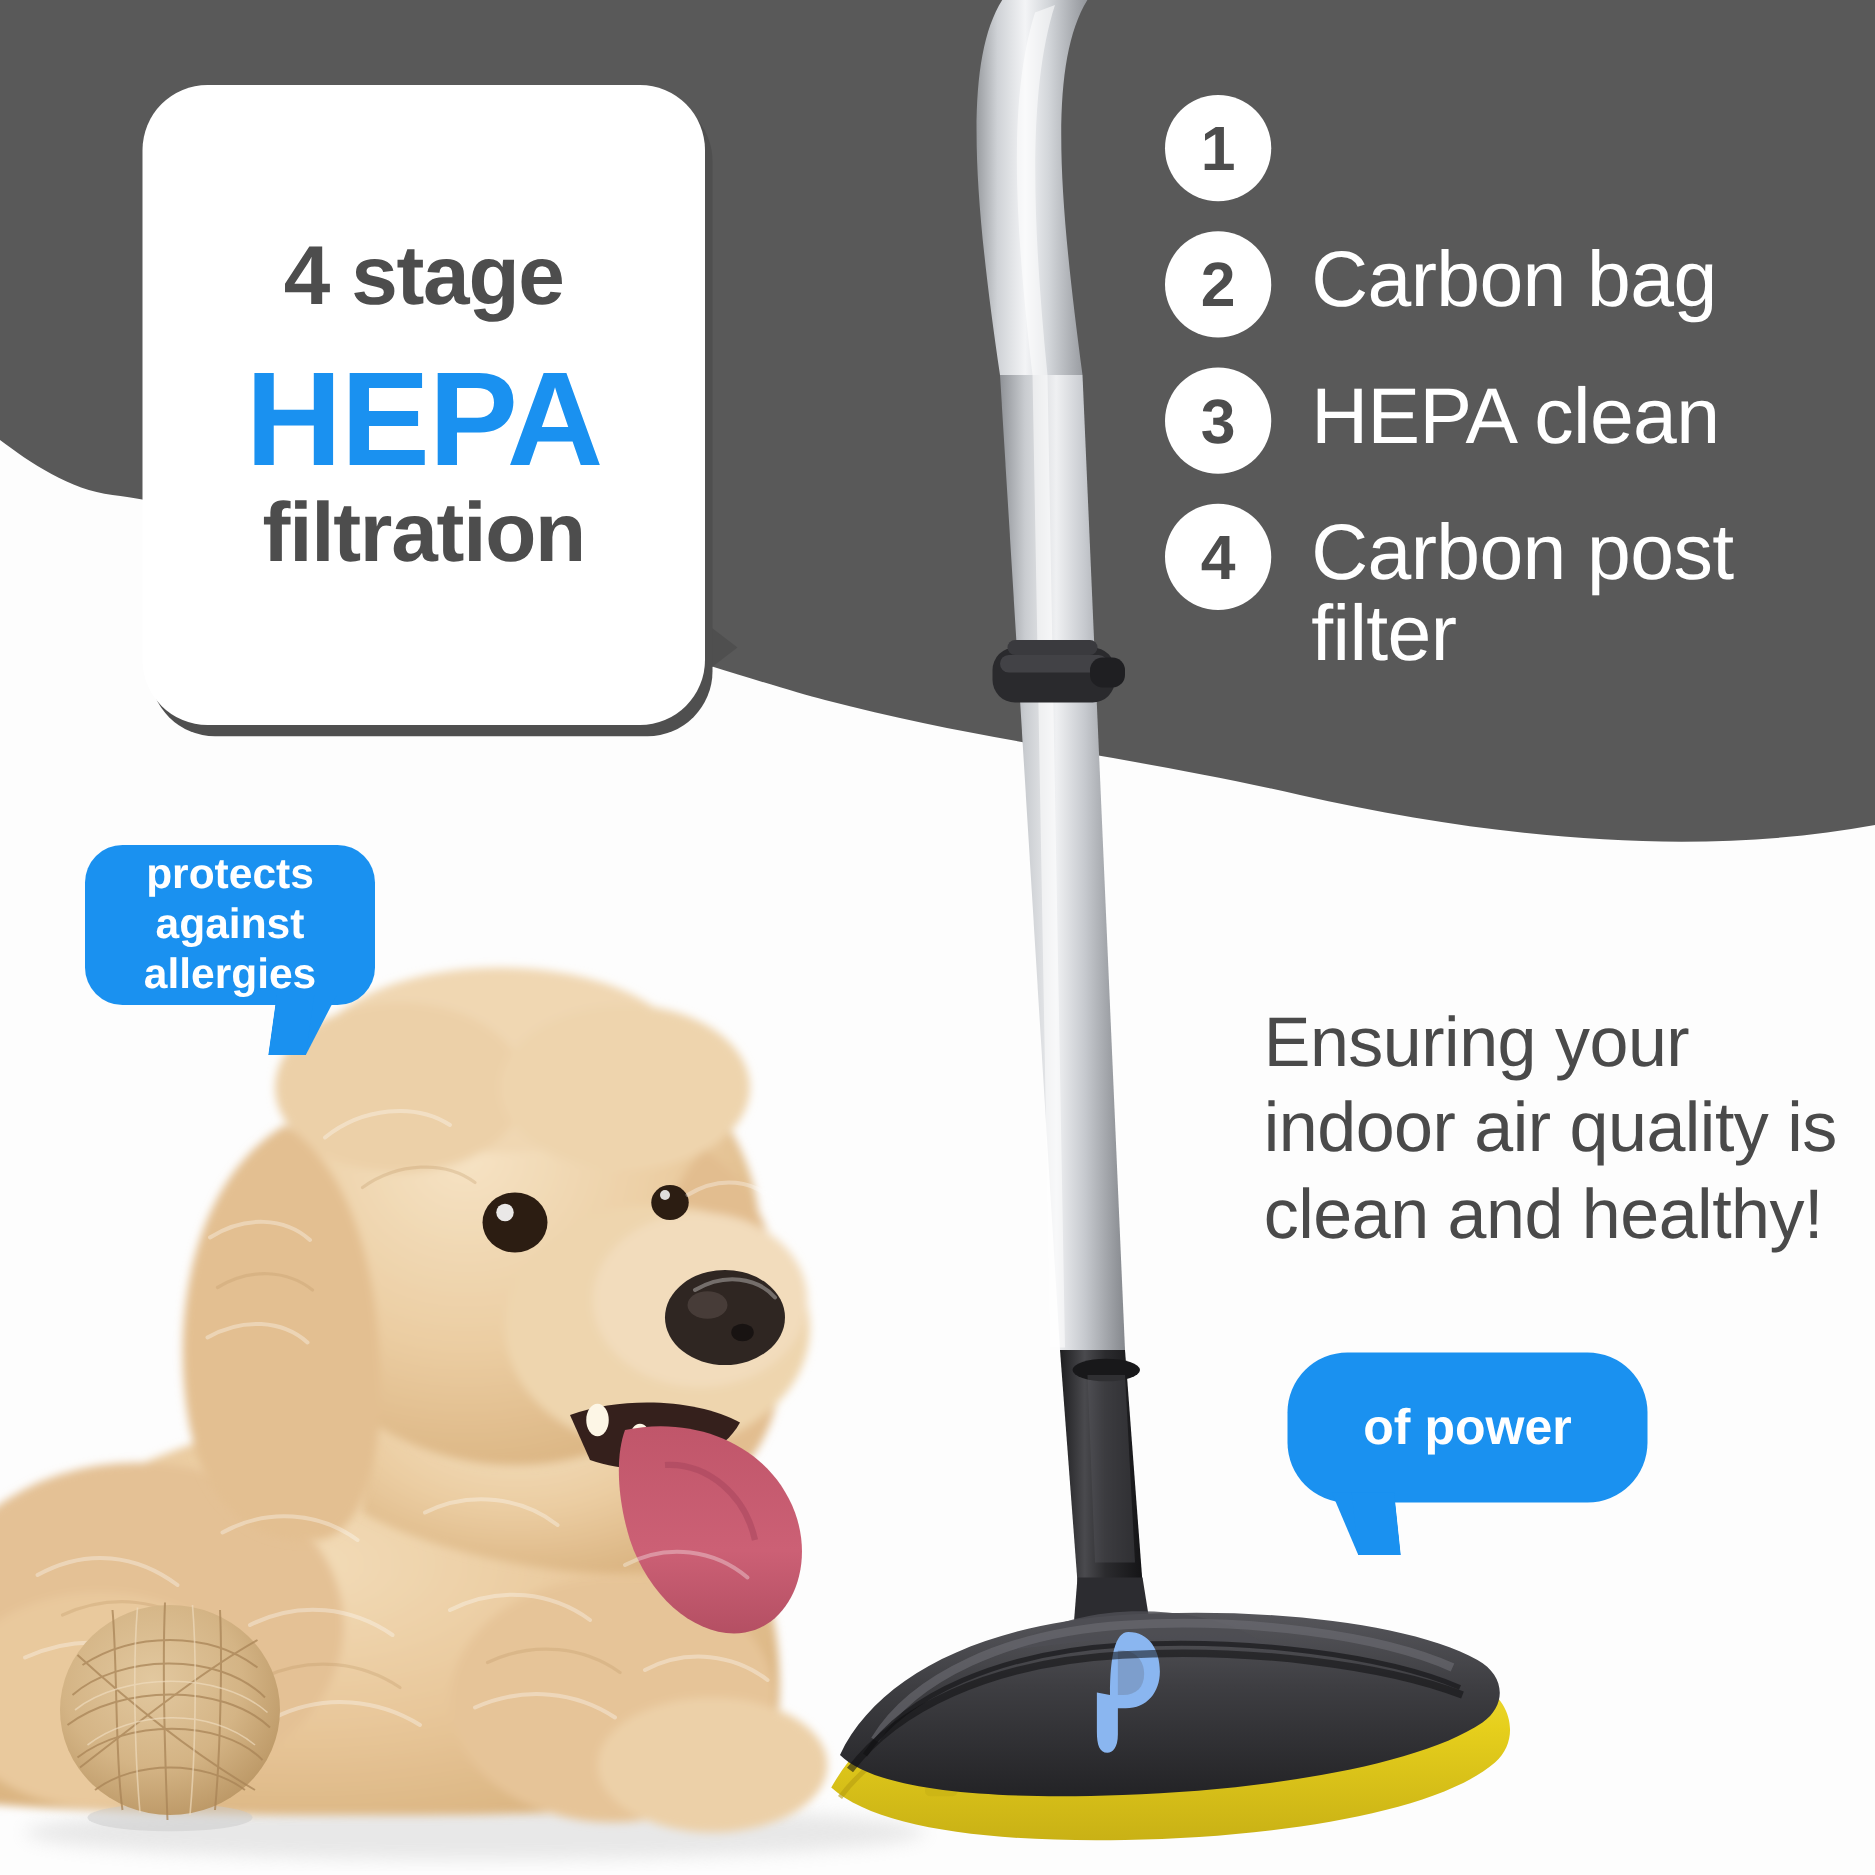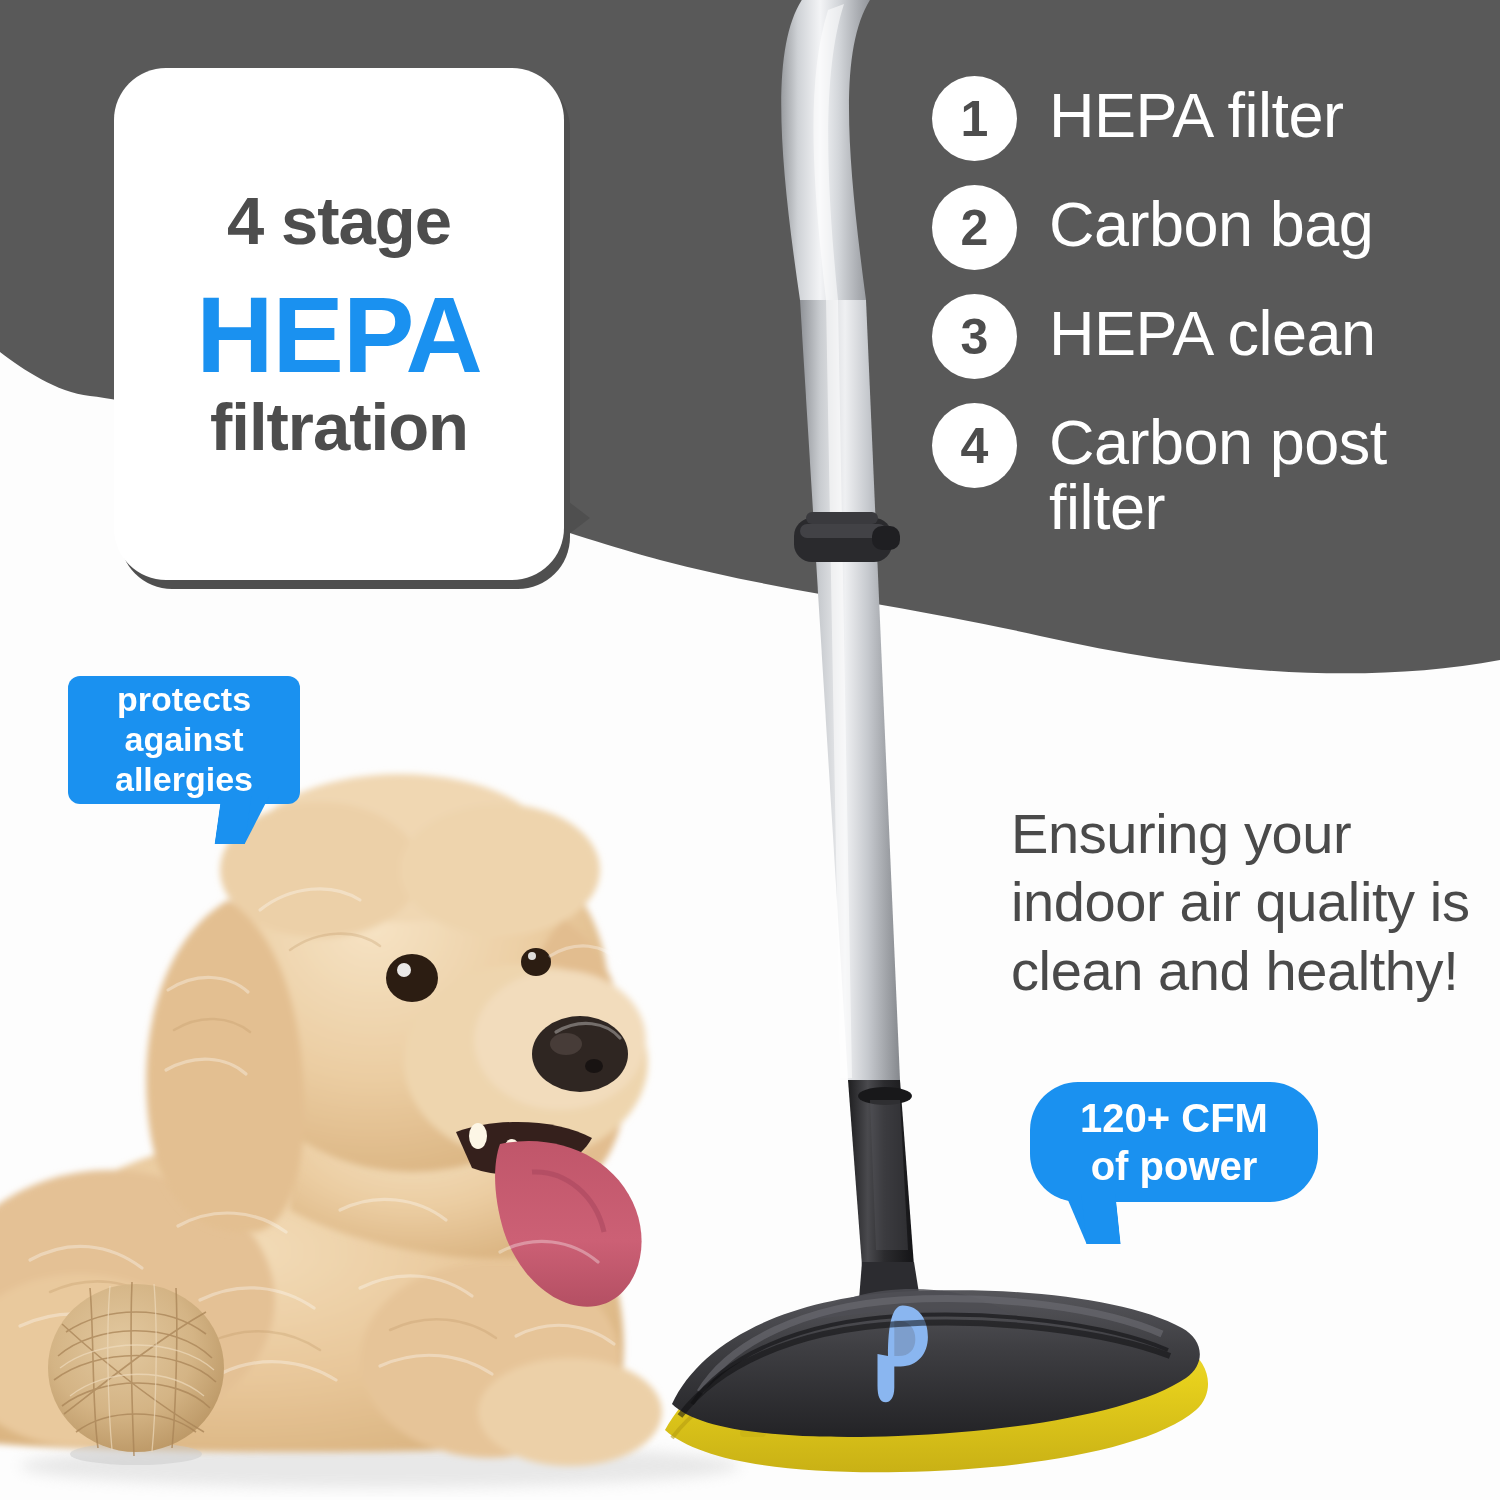--- a/index.html
+++ b/index.html
@@ -70,21 +70,21 @@
     margin-left:48px;
   }
 
   
   .bubble{
     position:absolute;background:#1a91f0;color:#ffffff;
     font-weight:bold;text-align:center;z-index:9;
   }
   #bubble-allergies{
     left:68px;top:676px;width:232px;height:128px;
-    border-radius:12px;
+    border-radius:30px;
     font-size:34px;line-height:1.17;
     display:flex;align-items:center;justify-content:center;
   }
   #bubble-allergies .tail{
     position:absolute;right:34px;bottom:-40px;width:0;height:0;
     border-left:30px solid #1a91f0;
     border-right:18px solid transparent;
     border-top:48px solid #1a91f0;
     border-bottom:0 solid transparent;
     transform:skewX(-8deg);
@@ -127,21 +127,20 @@
   <div class="card-tail"></div>
   <div id="hepa-card">
     <div class="l1">4 stage</div>
     <div class="l2">HEPA</div>
     <div class="l3">filtration</div>
   </div>
 
   <div id="feature-list">
     <div class="feat-row">
       <div class="feat-num">1</div>
-      <div class="feat-label">HEPA filter</div>
     </div>
     <div class="feat-row">
       <div class="feat-num">2</div>
       <div class="feat-label">Carbon bag</div>
     </div>
     <div class="feat-row">
       <div class="feat-num">3</div>
       <div class="feat-label">HEPA clean</div>
     </div>
     <div class="feat-row">
@@ -156,21 +155,20 @@
     <div>
       <div>protects</div>
       <div>against</div>
       <div>allergies</div>
     </div>
     <span class="tail"></span>
   </div>
 
   <div class="bubble" id="bubble-cfm">
     <div>
-      <div>120+ CFM</div>
       <div>of power</div>
     </div>
     <span class="tail"></span>
   </div>
 
   <svg id="dog" viewBox="0 0 860 760">
     <defs>
       <radialGradient id="furG" cx="42%" cy="38%" r="72%">
         <stop offset="0%" stop-color="#f3dcb8"></stop>
         <stop offset="55%" stop-color="#e8c79a"></stop>

